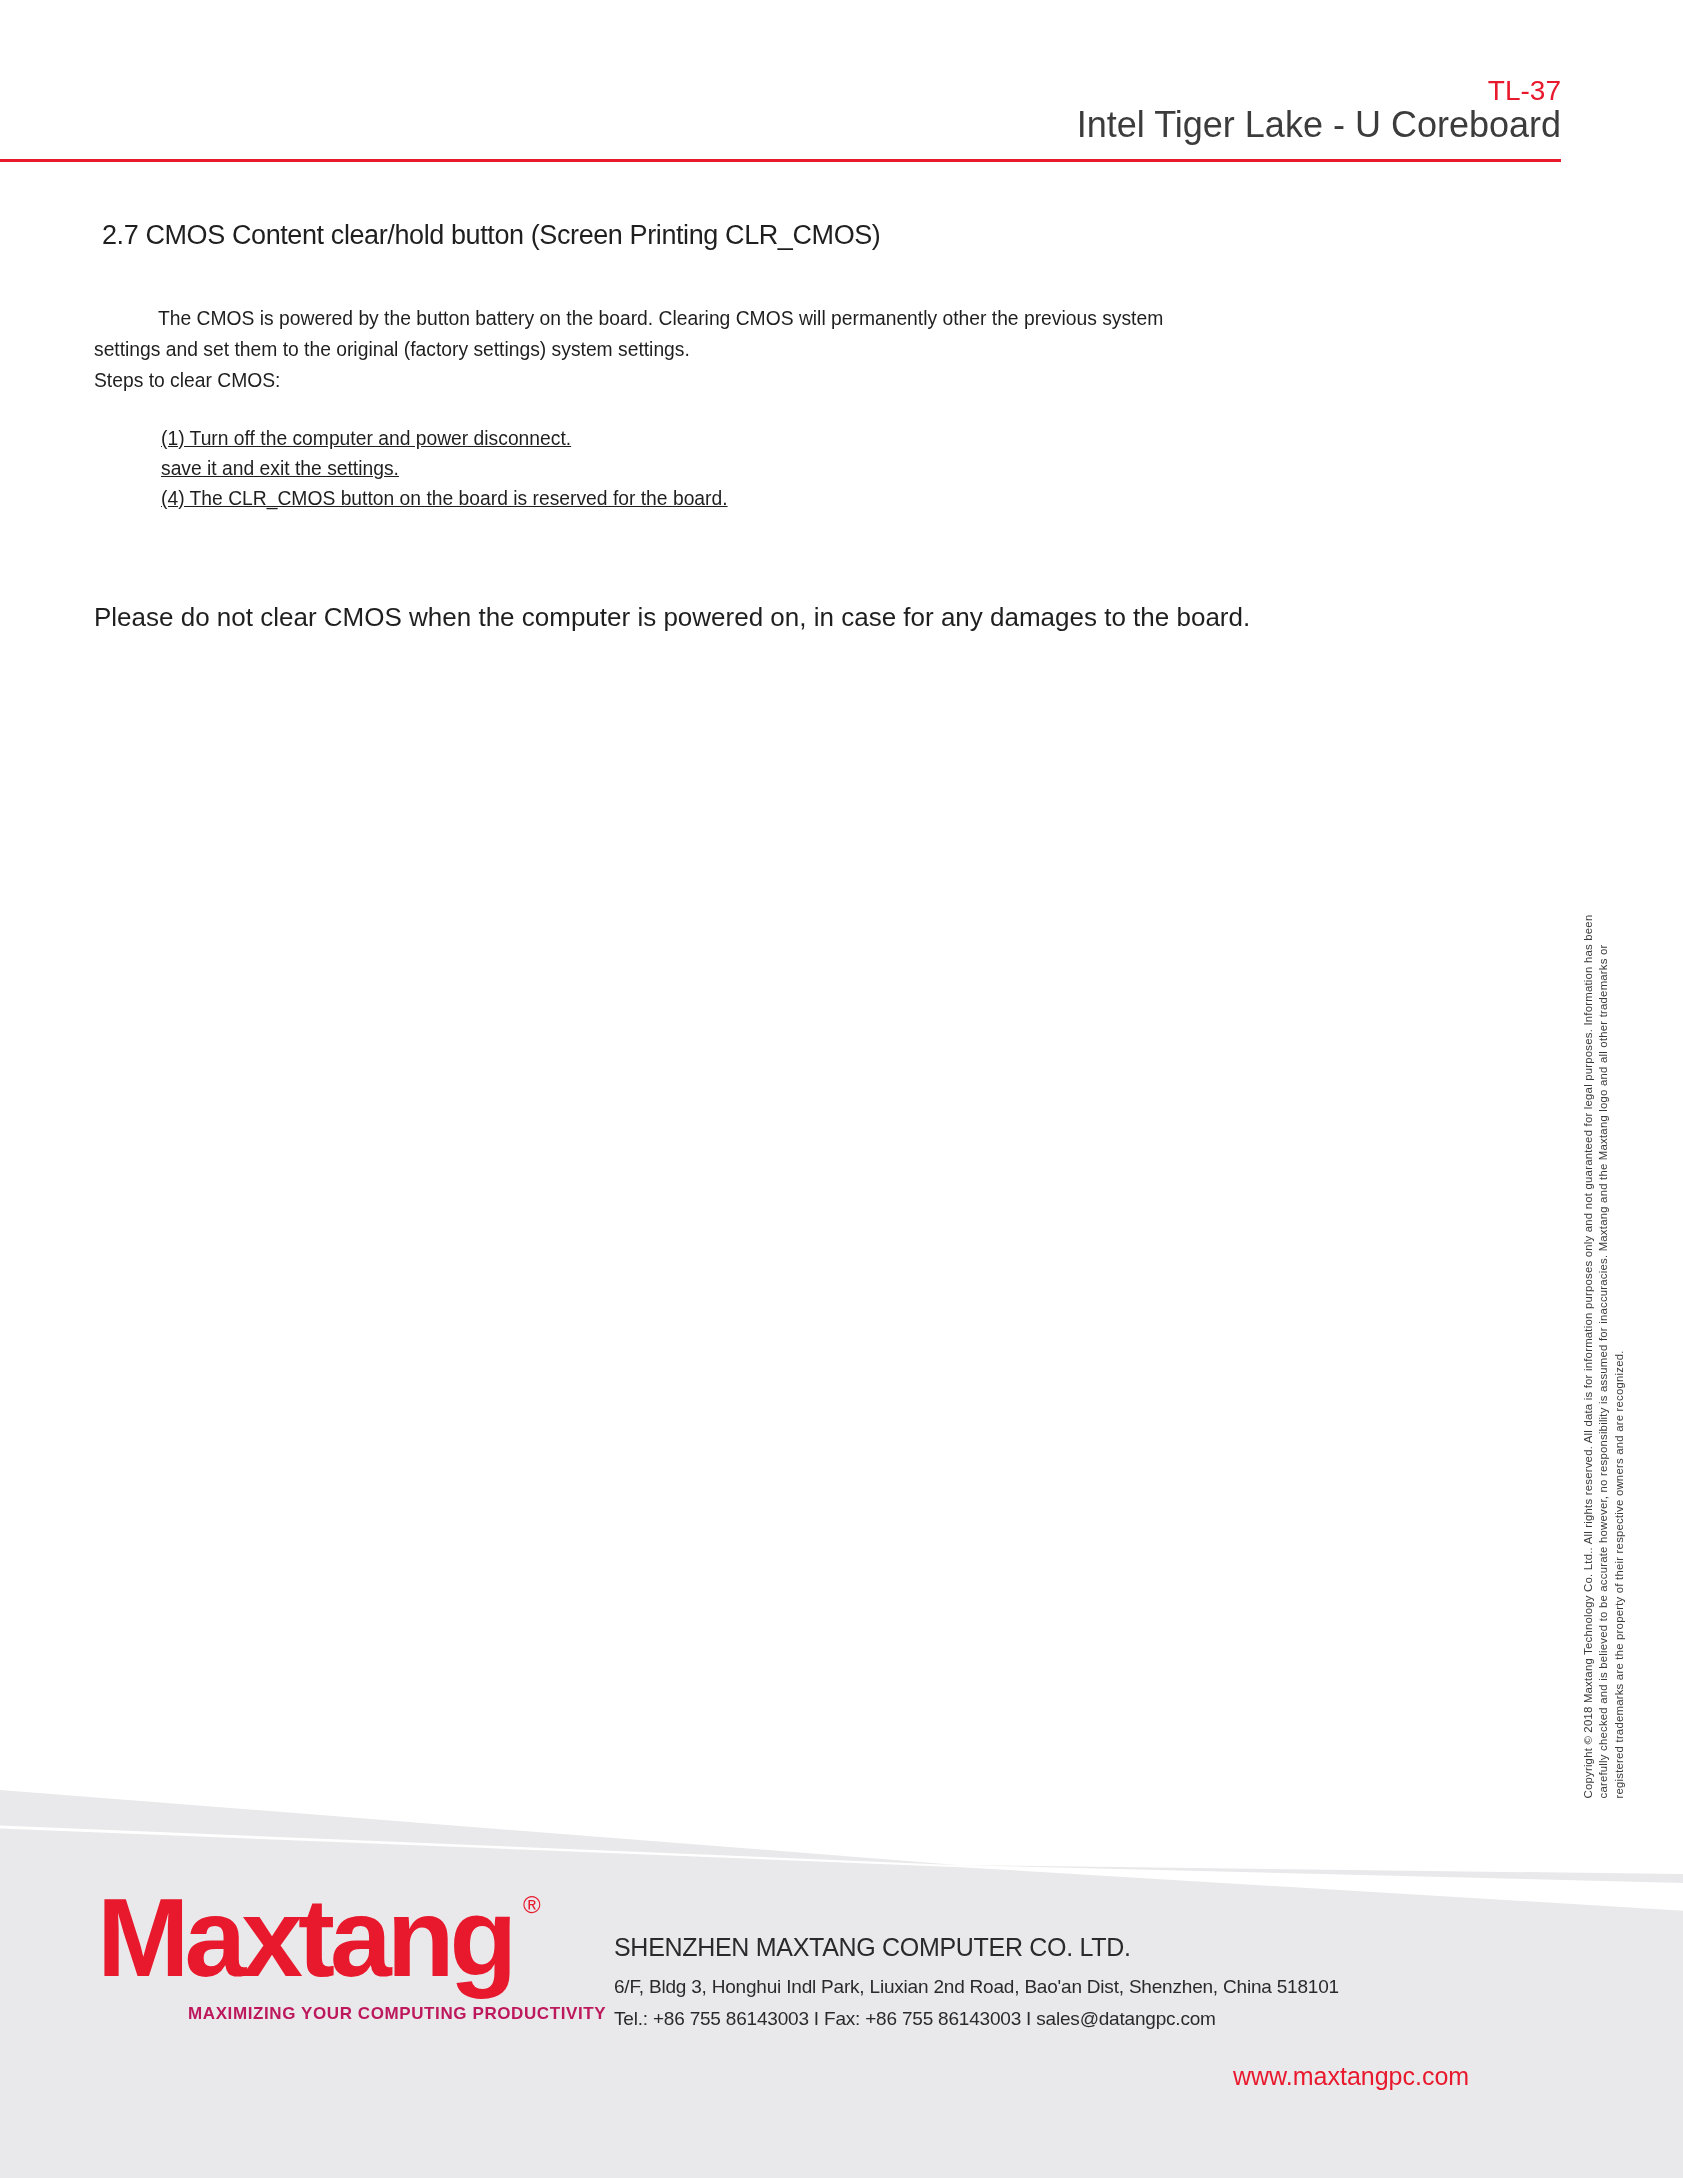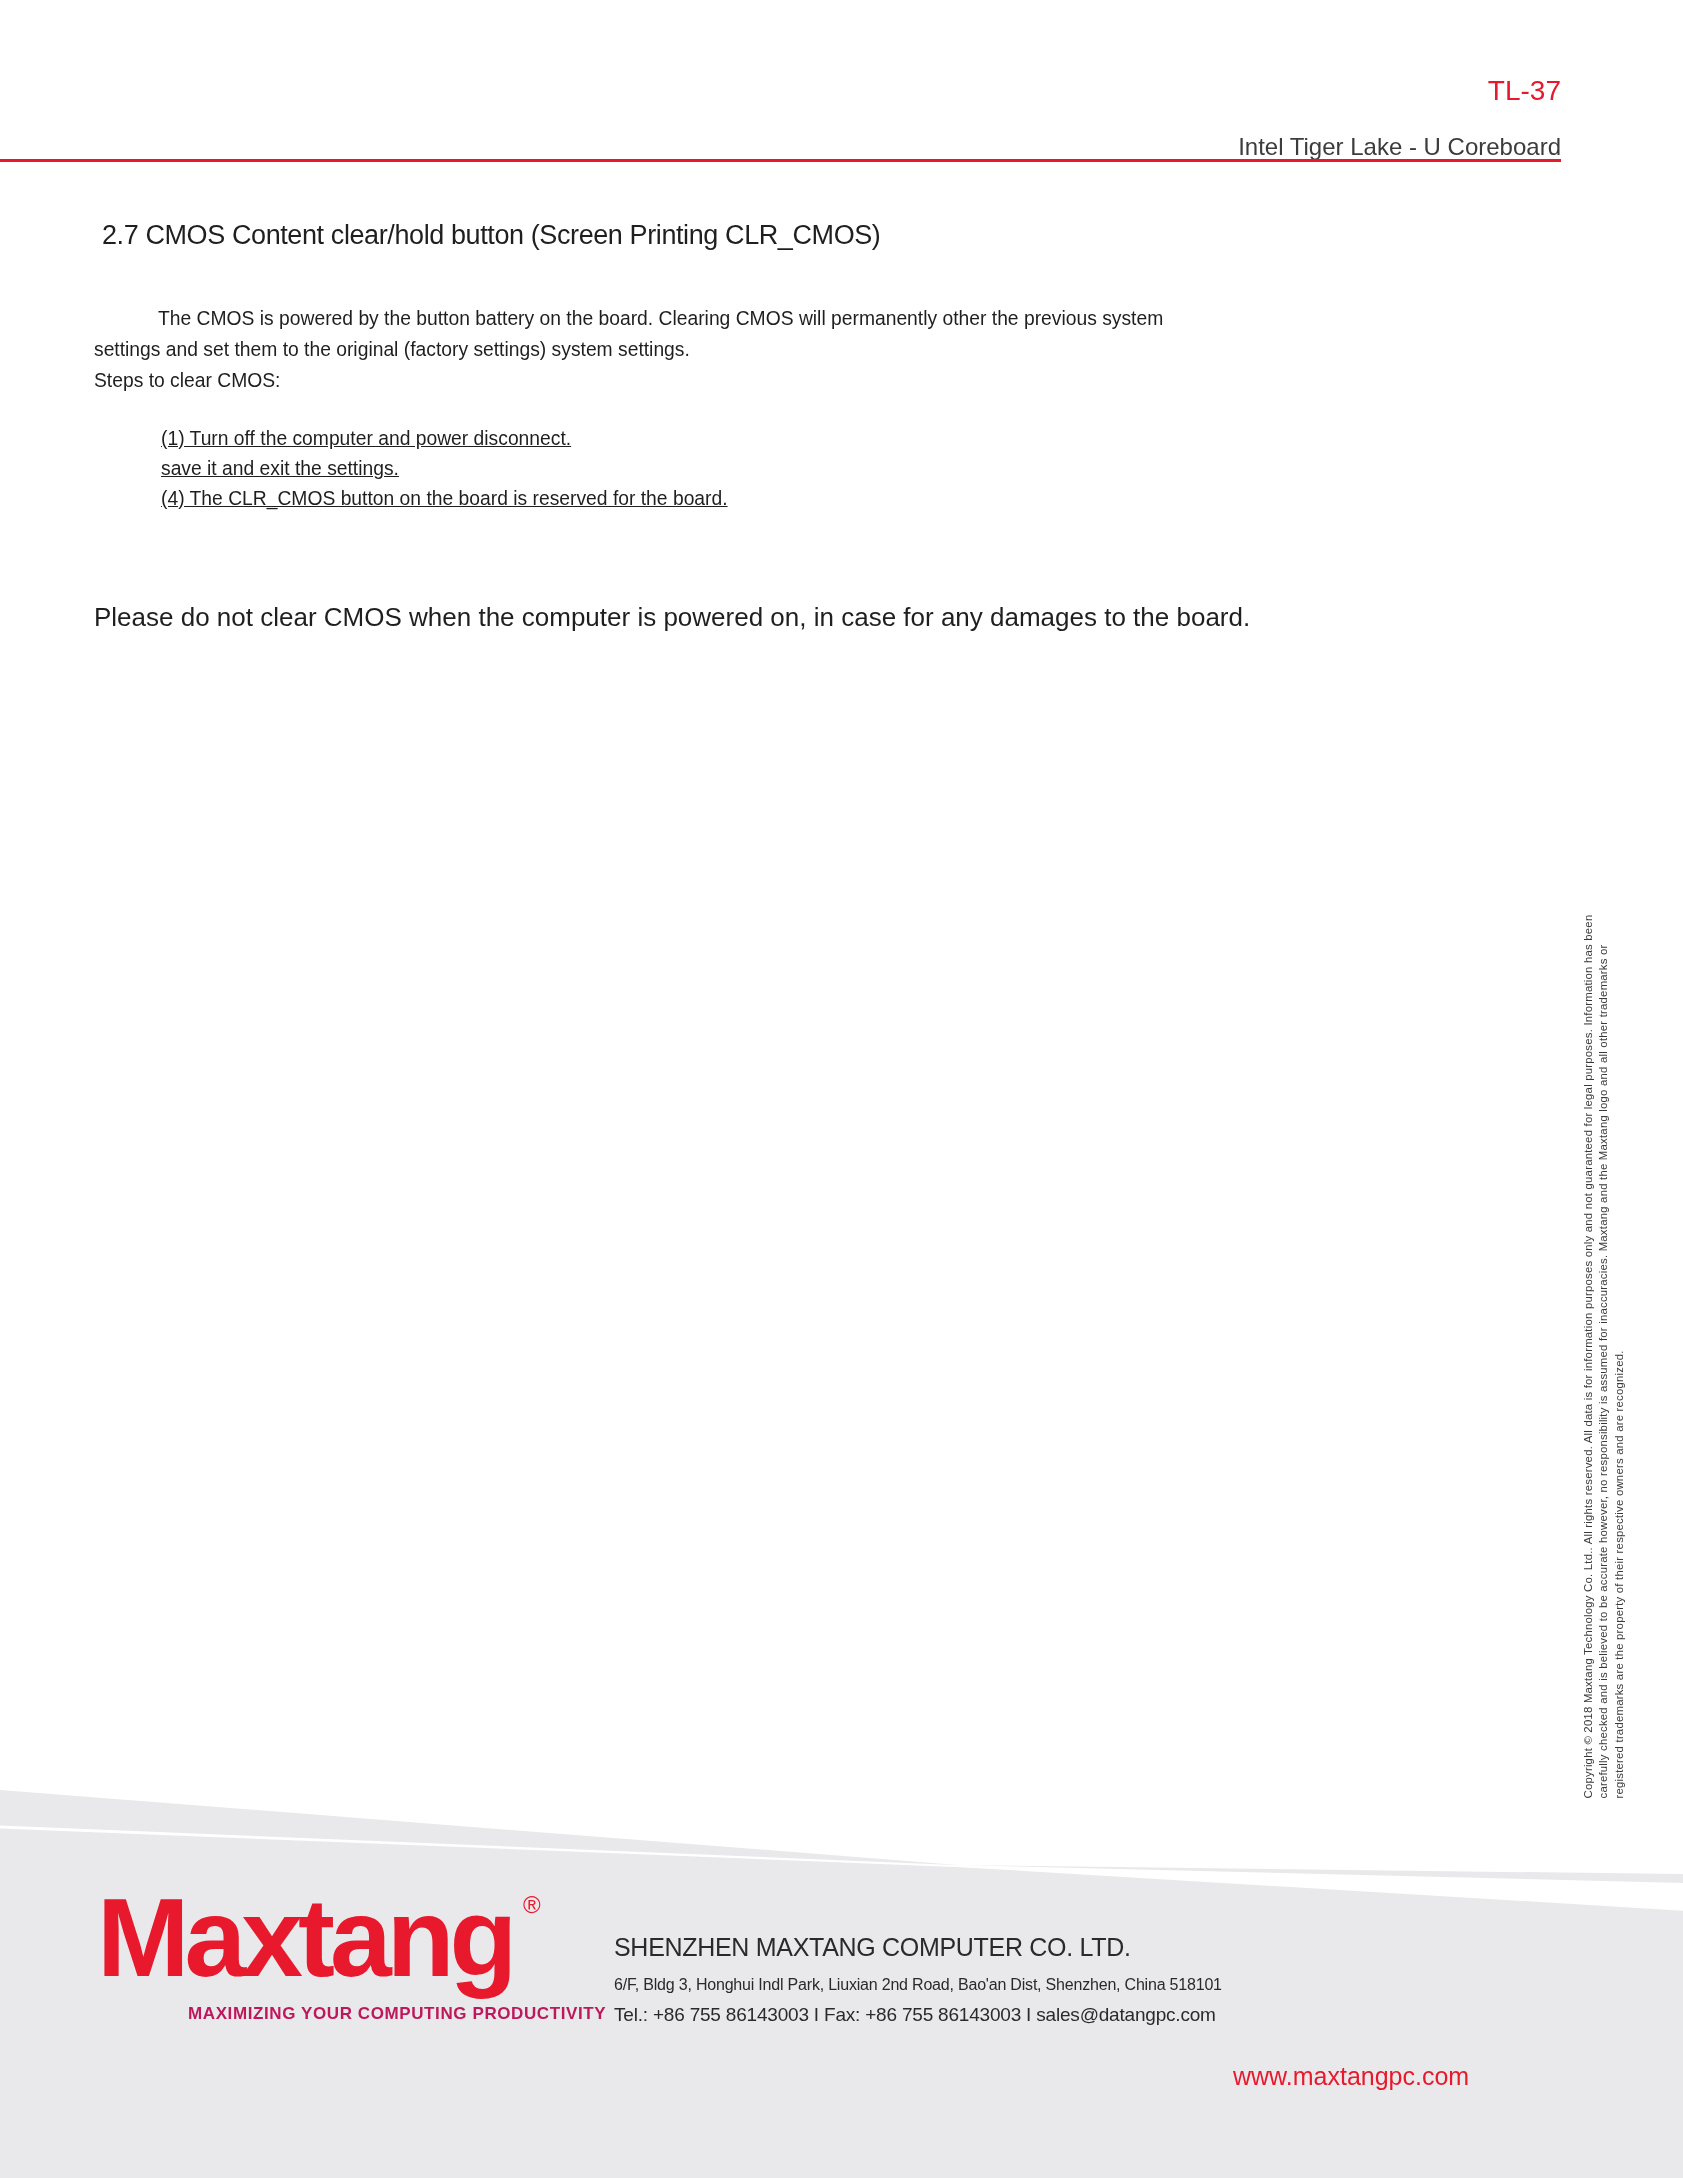--- a/index.html
+++ b/index.html
@@ -13,22 +13,22 @@
   
   .header-block{
     position:absolute;top:75px;right:122px;
     text-align:right;
   }
   .doc-code{
     font-size:28px;line-height:32px;
     color:#e8192d;font-weight:400;
   }
   .doc-subtitle{
-    font-size:24px;line-height:36px;
-    color:#3c3c3c;font-weight:400;margin-top:22px;
+    font-size:36px;line-height:36px;
+    color:#3c3c3c;font-weight:400;
   }
   .header-rule{
     position:absolute;left:0;top:159px;
     width:1561px;height:3px;
     background:#e8192d;
   }
   
   .section-heading{
     position:absolute;left:102px;top:220px;
     font-size:27px;font-weight:400;color:#1f1f1f;
@@ -79,21 +79,21 @@
     position:absolute;left:188px;top:2004px;
     font-size:17px;font-weight:bold;color:#be185d;
     letter-spacing:0.6px;white-space:nowrap;
   }
   .company-block{position:absolute;left:614px;top:1933px;color:#2a2a2a;}
   .company-name{
     font-size:25px;font-weight:400;letter-spacing:-0.3px;
     margin:0 0 14px 0;white-space:nowrap;
   }
   .company-address{
-    font-size:16px;margin:0 2px 10px 0;white-space:nowrap;letter-spacing:-0.2px;
+    font-size:19px;margin:0 2px 10px 0;white-space:nowrap;letter-spacing:-0.2px;
   }
   .company-contact{
     font-size:19px;margin:0;white-space:nowrap;letter-spacing:-0.2px;
   }
   .website{
     position:absolute;left:1233px;top:2062px;
     font-size:25px;color:#e8192d;white-space:nowrap;
     text-decoration:none;
   }
 </style>

